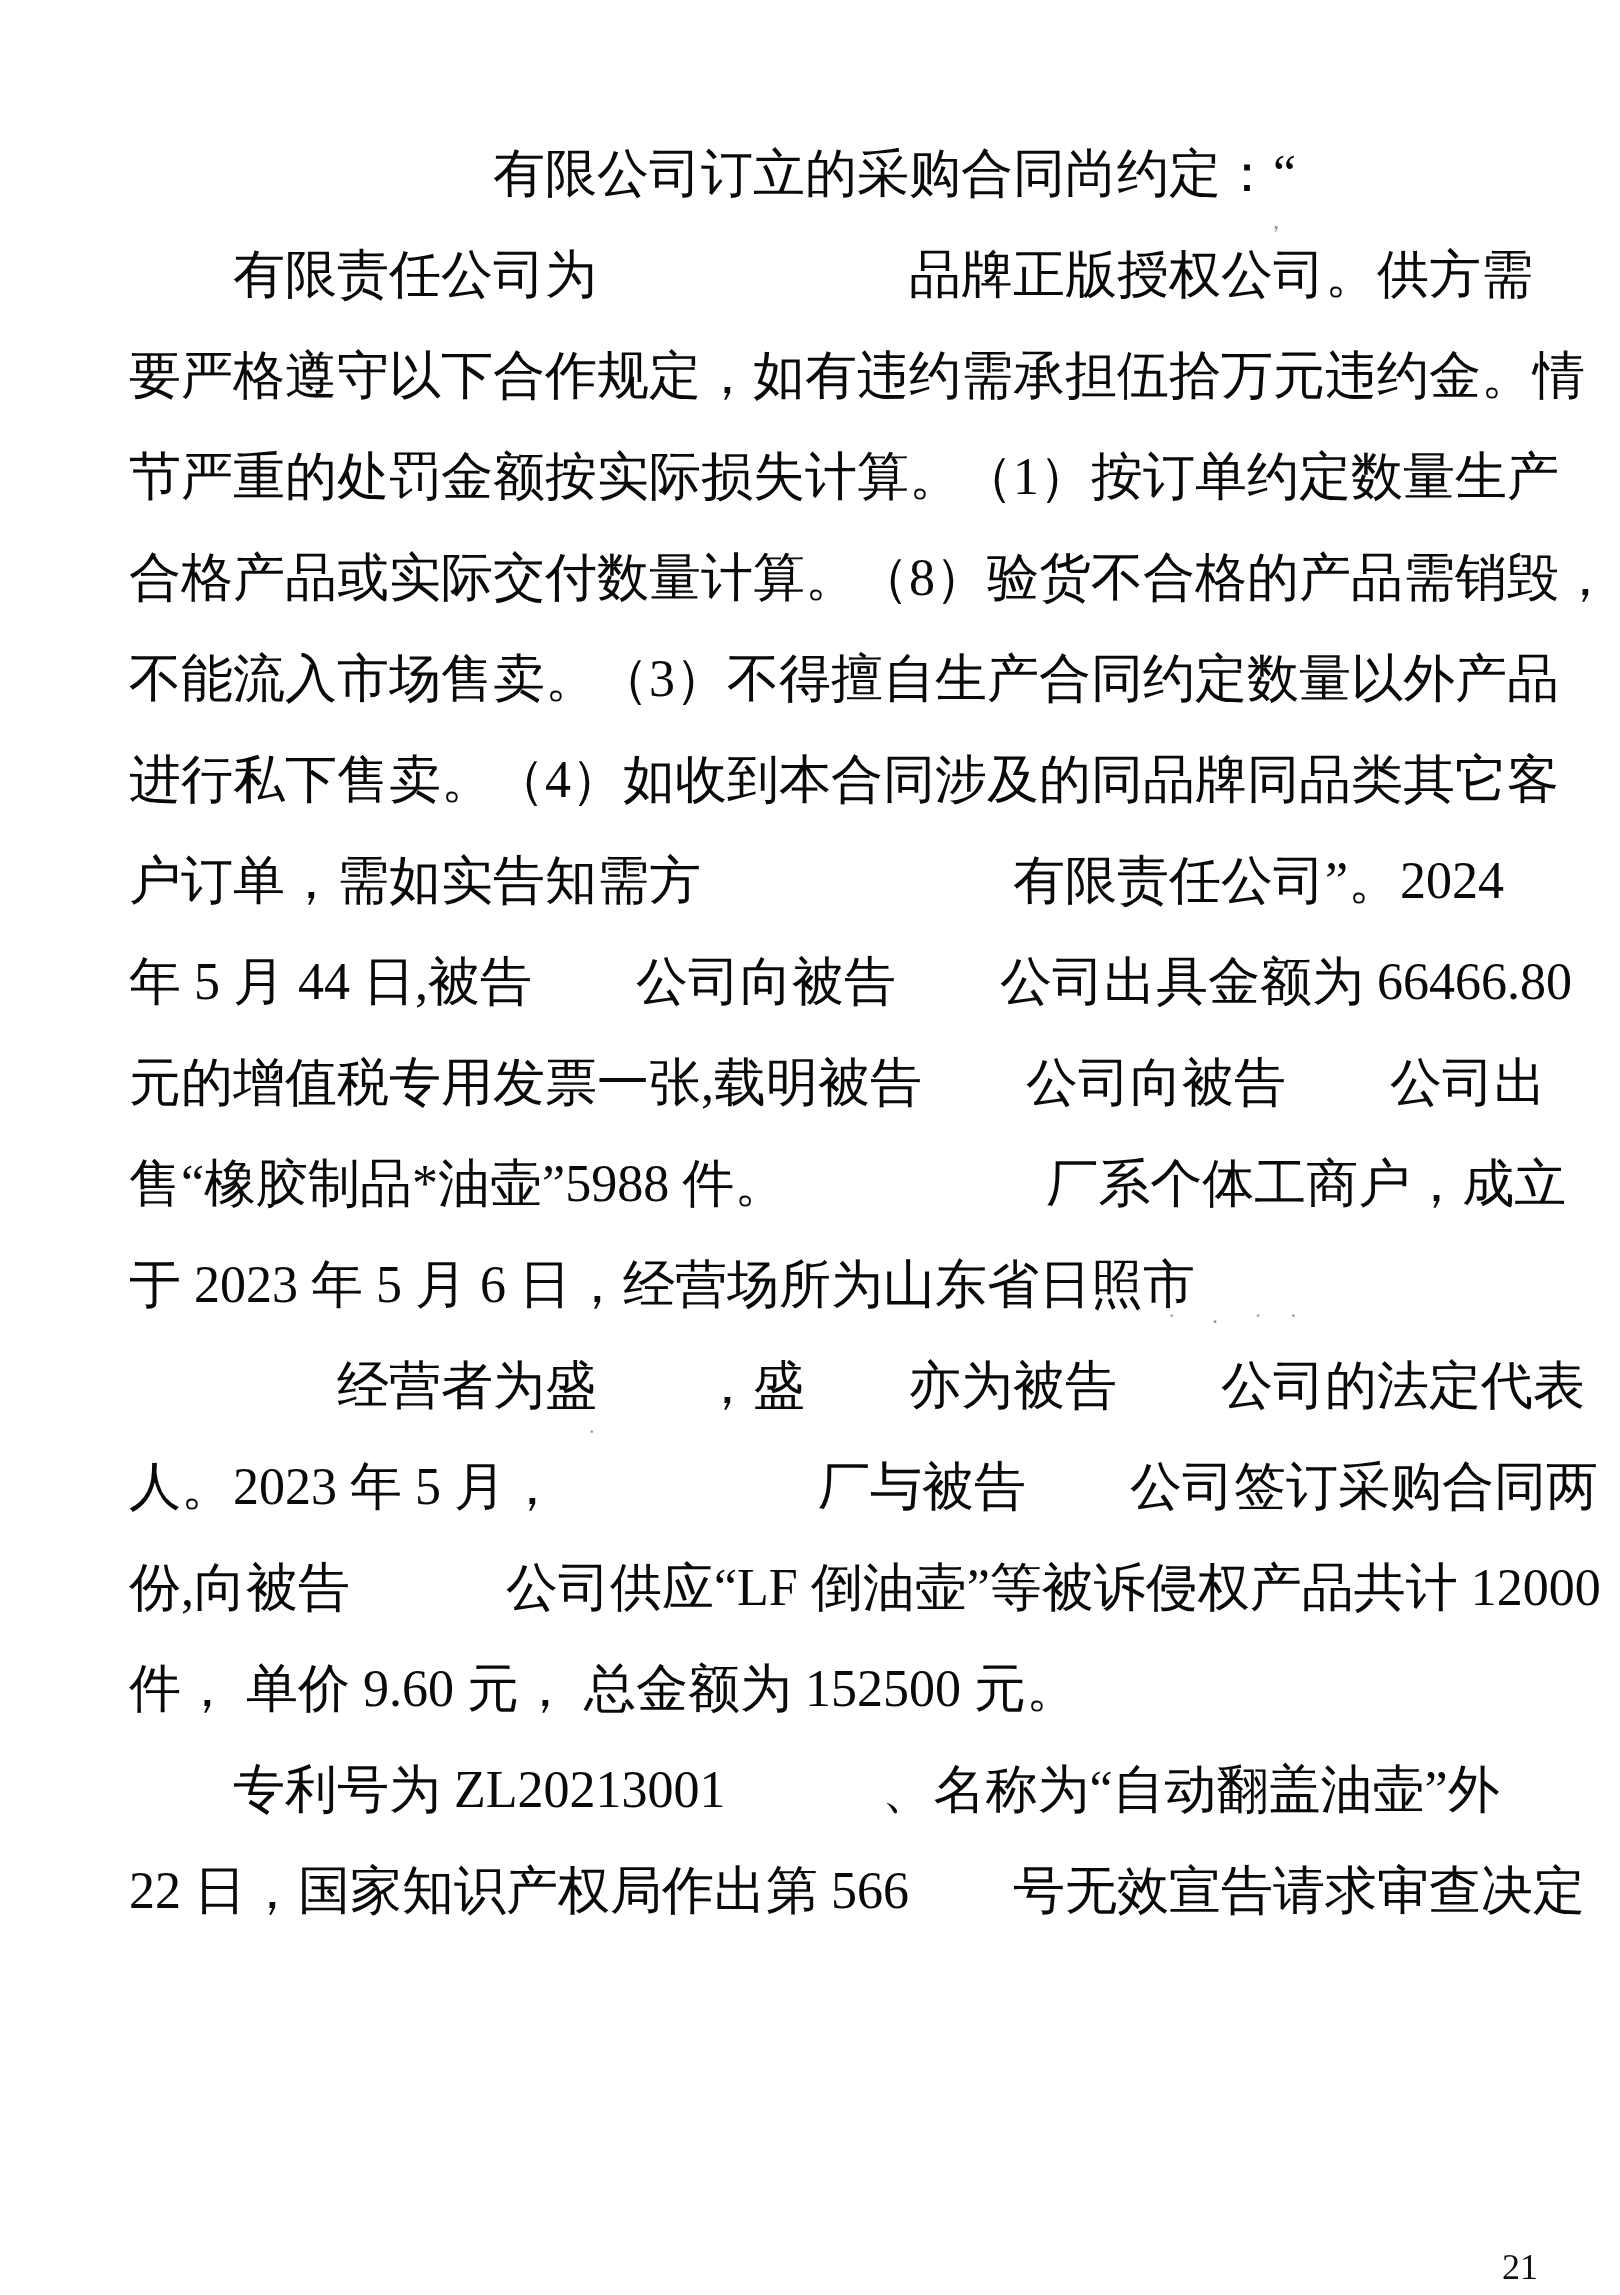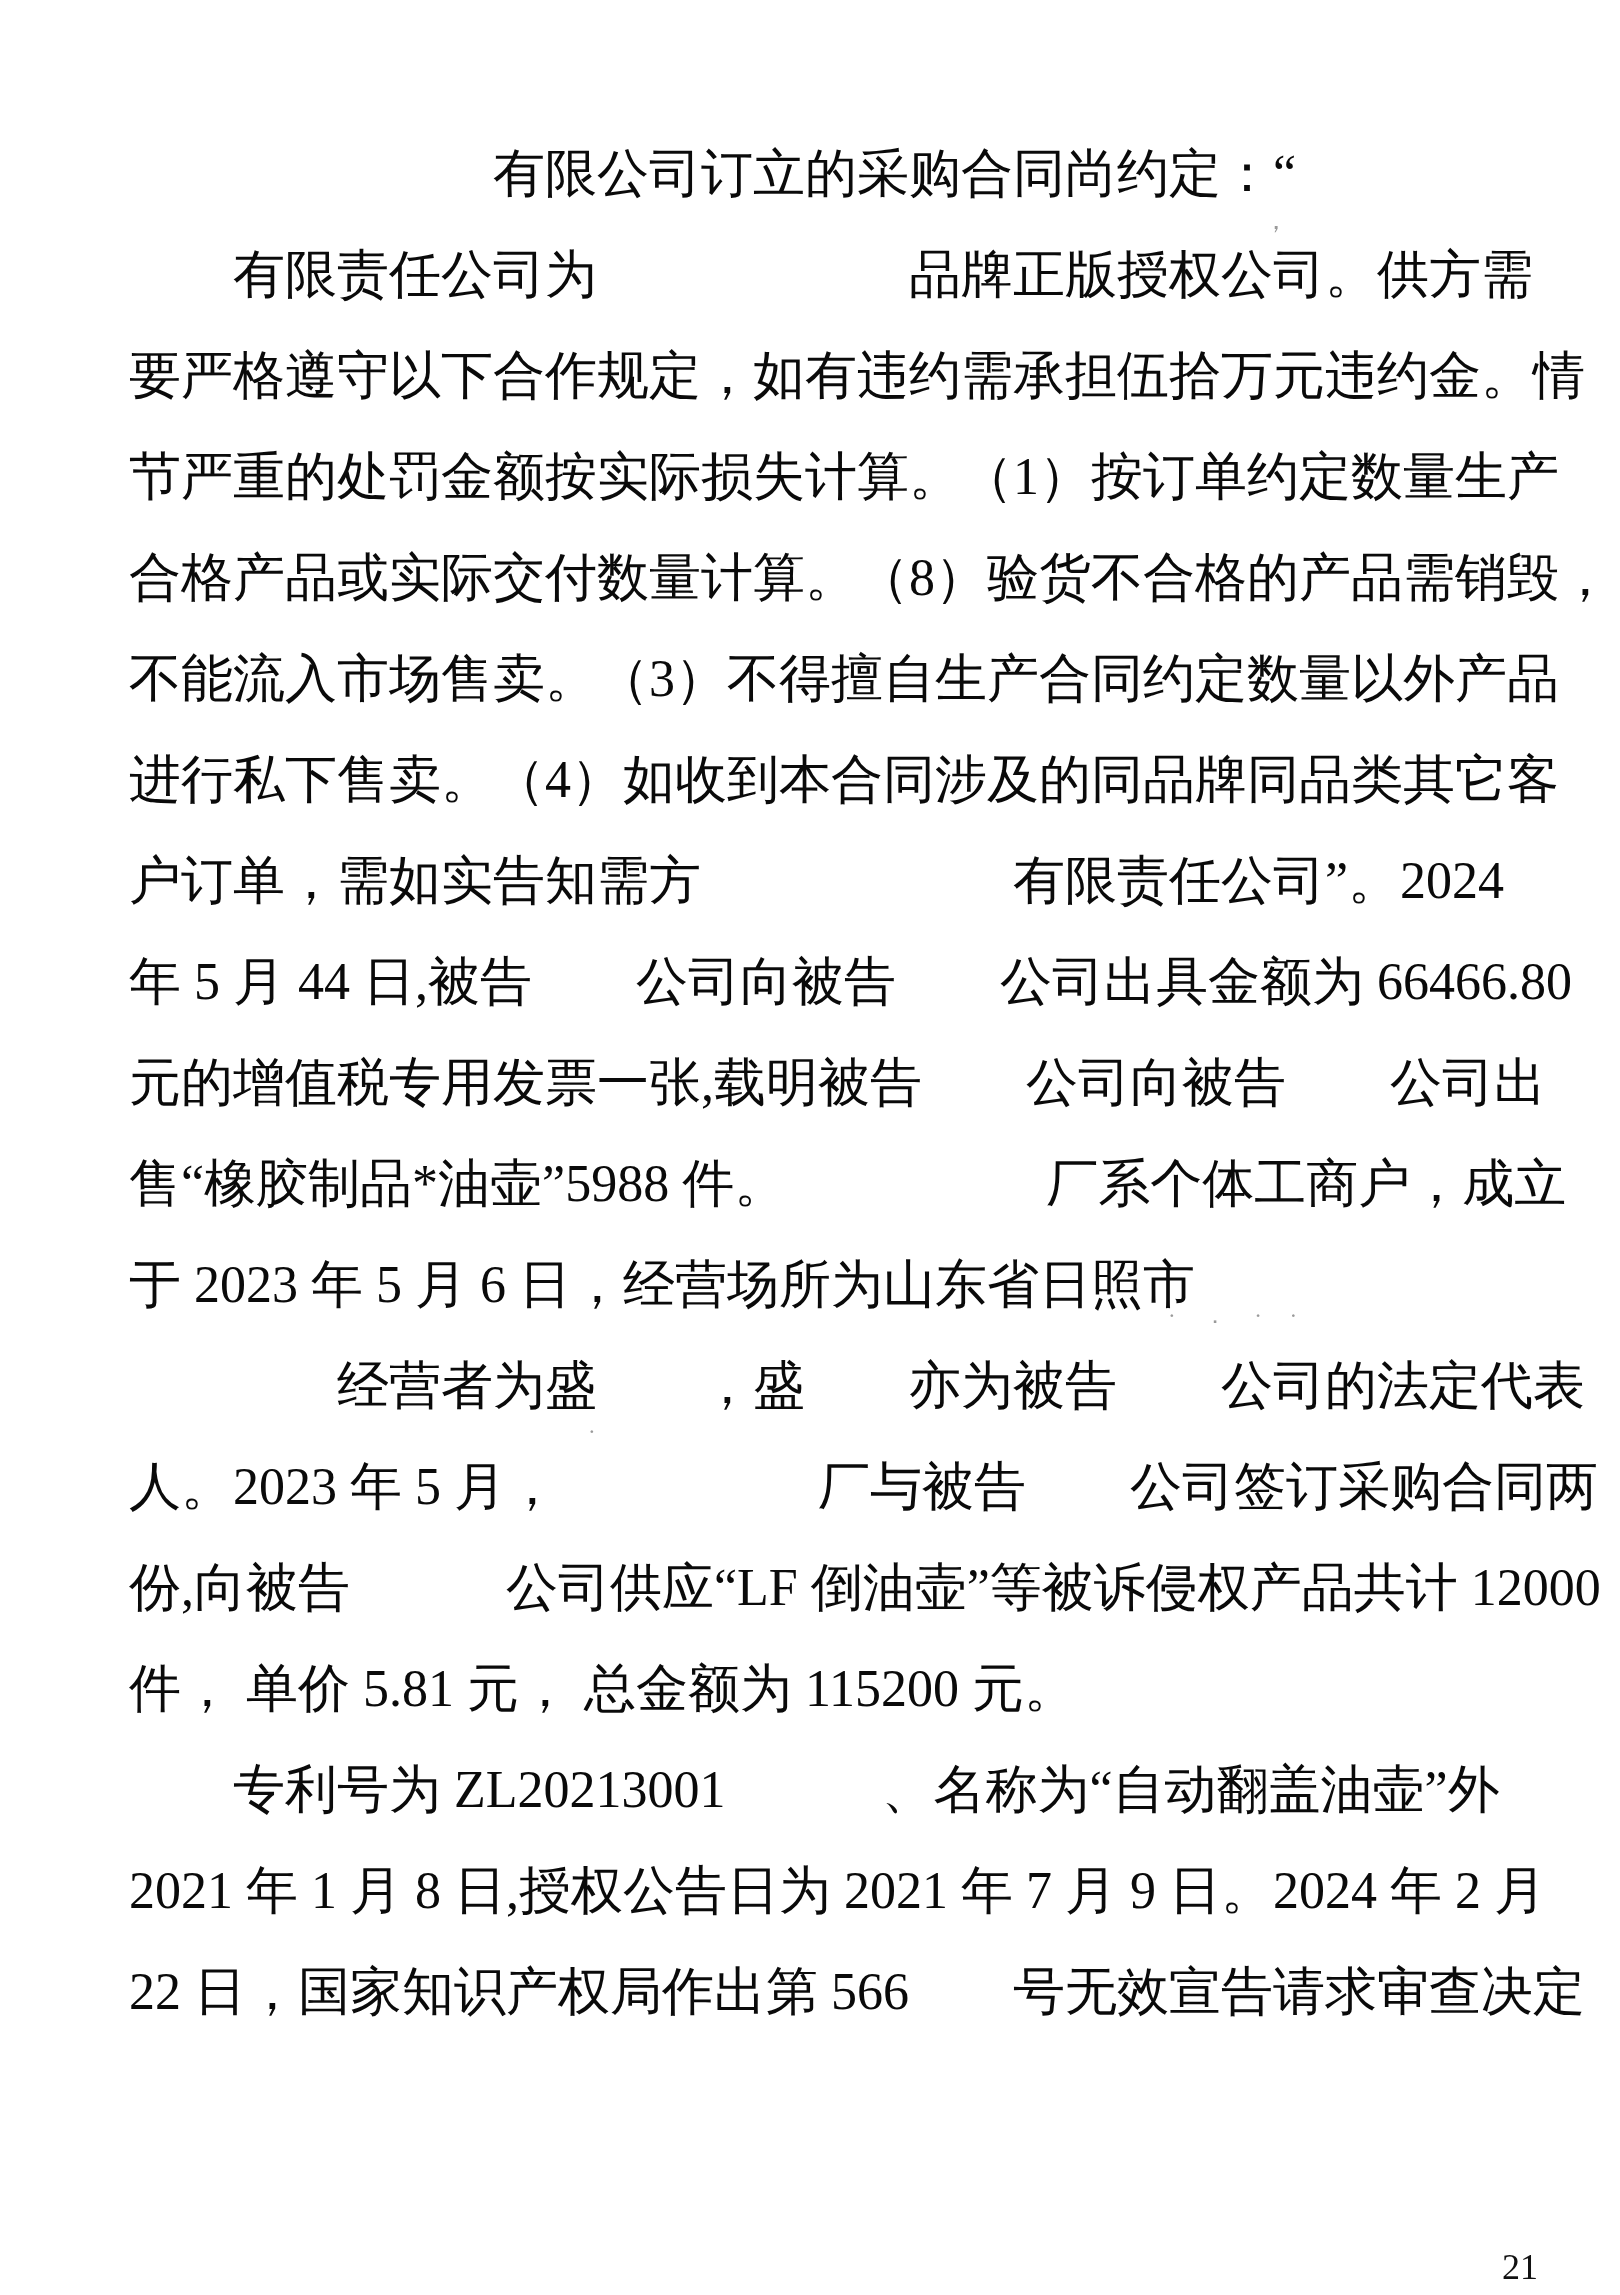--- a/index.html
+++ b/index.html
@@ -63,23 +63,22 @@
     <div class="doc-line">不能流入市场售卖。（3）不得擅自生产合同约定数量以外产品</div>
     <div class="doc-line">进行私下售卖。（4）如收到本合同涉及的同品牌同品类其它客</div>
     <div class="doc-line">户订单，需如实告知需方　　　　　　有限责任公司”。2024</div>
     <div class="doc-line">年 5 月 44 日,被告　　公司向被告　　公司出具金额为 66466.80</div>
     <div class="doc-line">元的增值税专用发票一张,载明被告　　公司向被告　　公司出</div>
     <div class="doc-line">售“橡胶制品*油壶”5988 件。　　　　　厂系个体工商户，成立</div>
     <div class="doc-line">于 2023 年 5 月 6 日，经营场所为山东省日照市</div>
     <div class="doc-line">　　　　经营者为盛　　，盛　　亦为被告　　公司的法定代表</div>
     <div class="doc-line">人。2023 年 5 月，　　　　　厂与被告　　公司签订采购合同两</div>
     <div class="doc-line">份,向被告　　　公司供应“LF 倒油壶”等被诉侵权产品共计 12000</div>
-    <div class="doc-line">件， 单价 5.81 元， 总金额为 115200 元。</div>
+    <div class="doc-line">件， 单价 9.60 元， 总金额为 152500 元。</div>
     <div class="doc-line">　　专利号为 ZL20213001　　　、名称为“自动翻盖油壶”外</div>
-    <div class="doc-line">2021 年 1 月 8 日,授权公告日为 2021 年 7 月 9 日。2024 年 2 月</div>
     <div class="doc-line">22 日，国家知识产权局作出第 566　　号无效宣告请求审查决定</div>
   </div>
 
   <span class="artifact artifact-1">· ． · ·</span>
   <span class="artifact artifact-2">，</span>
   <span class="artifact artifact-3">·</span>
 
   <div class="page-number">21</div>
 
 </div>

